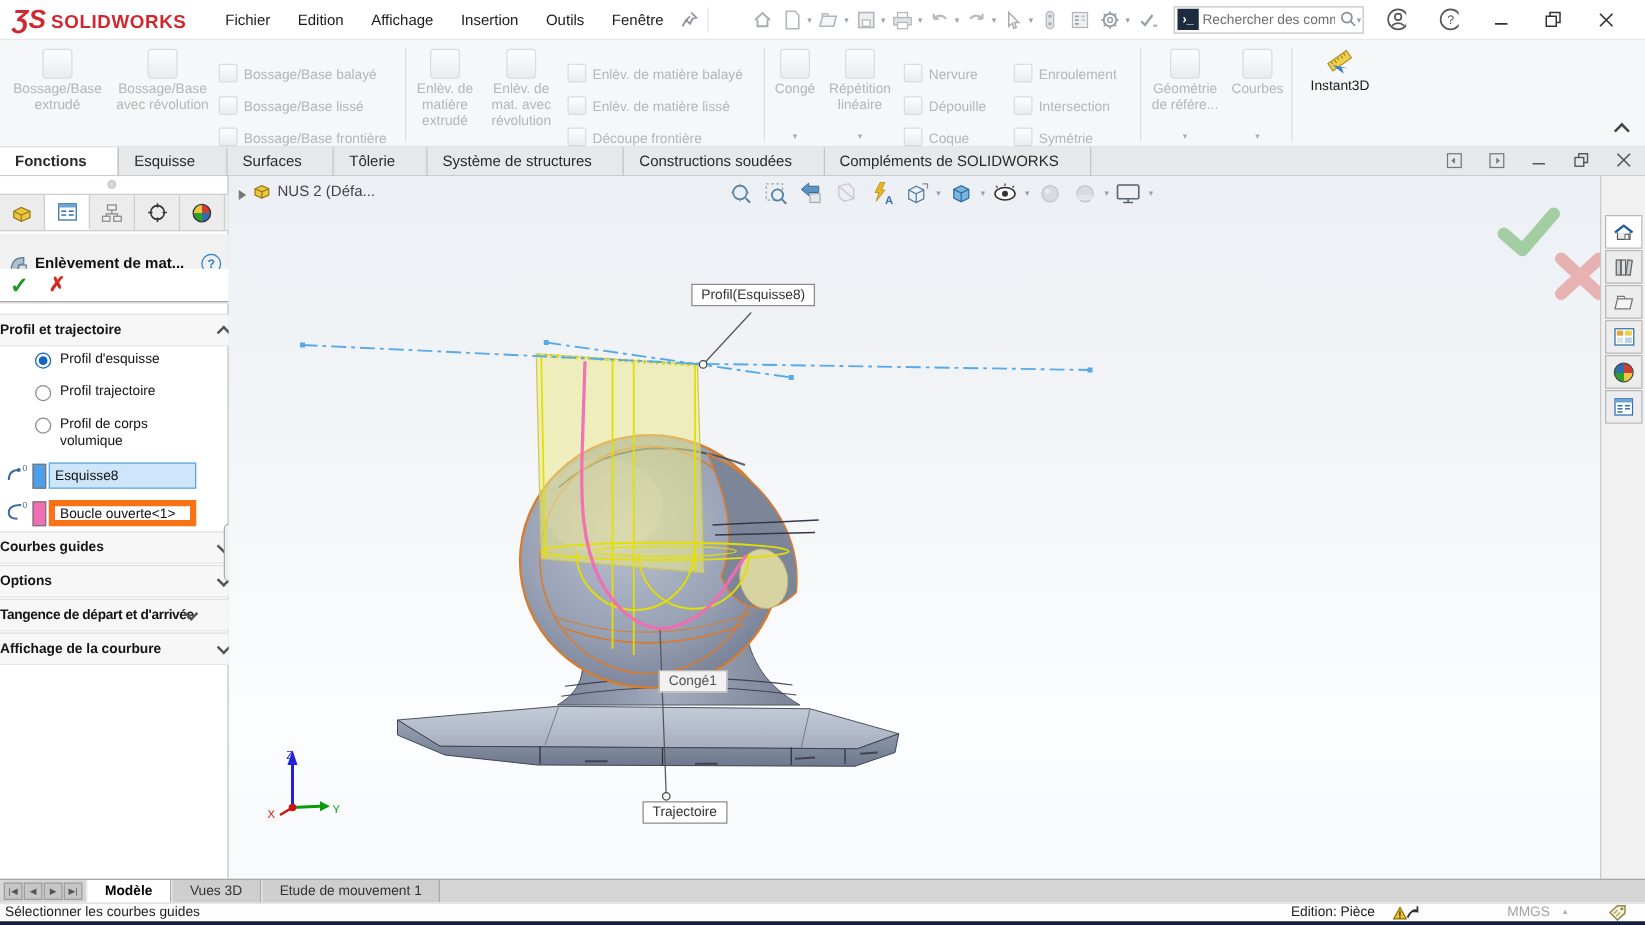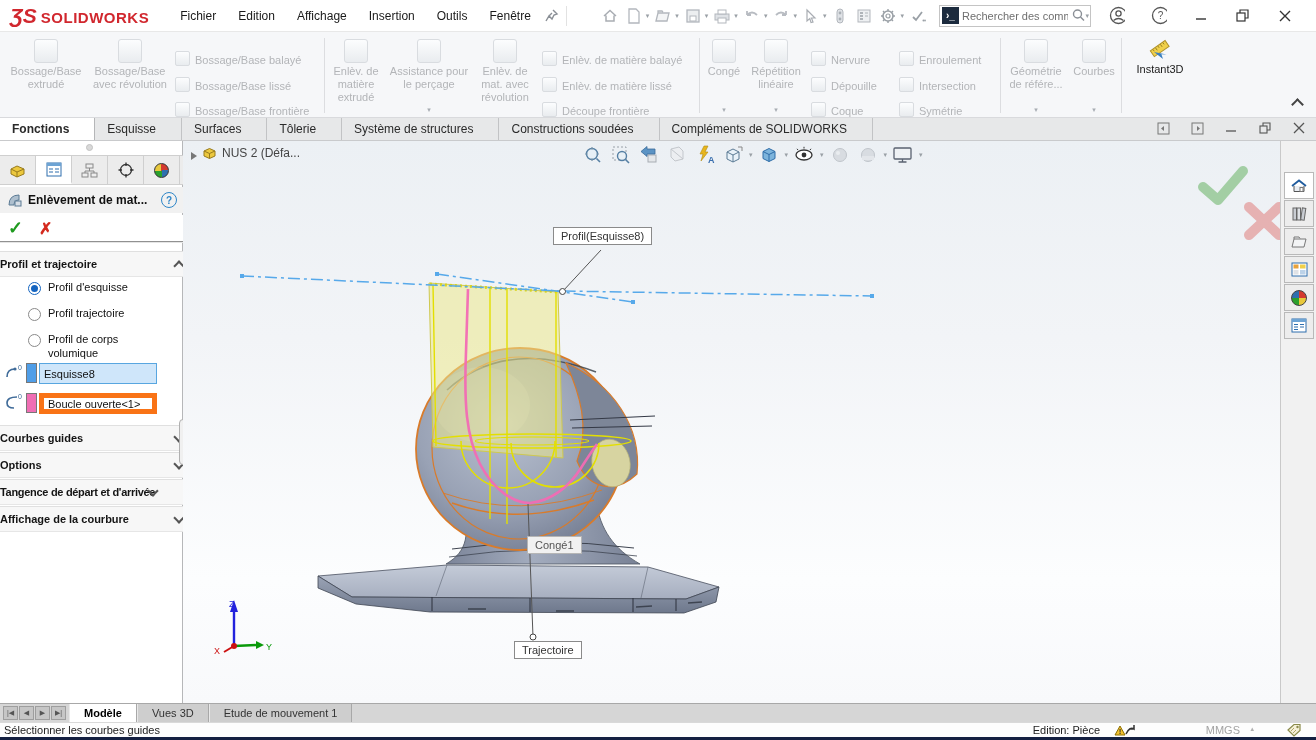--- a/index.html
+++ b/index.html
@@ -65,41 +65,41 @@
   
   #pm { position:absolute; left:0; top:0; width:183px; height:562px; background:#fff;
     border-right:1px solid #b6b7b9; }
   #pm .dragdot { position:absolute; left:86px; top:3px; width:7px; height:7px; border-radius:50%;
     background:#d9d9d9; border:1px solid #c2c2c2; }
   #pmtabs { position:absolute; left:0; top:14px; width:183px; height:30px; background:#ececec;
     display:flex; border-top:1px solid #cfcfcf; border-bottom:1px solid #cfcfcf; }
   .pmtab { width:36px; display:flex; align-items:center; justify-content:center; border-right:1px solid #cfcfcf; }
   .pmtab.active { background:#fff; border-bottom:2px solid #fff; }
   #pmtitle { position:absolute; left:0; top:46px; width:183px; height:26px; background:#f1f1f1;
-    display:flex; align-items:center; padding:0 6px; gap:5px; }
+    display:flex; padding:16px 6px; gap:5px; }
   #pmtitle .t { font-size:12px; font-weight:bold; color:#111; flex:1; }
   .helpc { width:16px; height:16px; border-radius:50%; border:1.5px solid #2e86c8; color:#2e86c8;
     font-weight:bold; font-size:10px; display:flex; align-items:center; justify-content:center; }
   #pmok { position:absolute; left:0; top:74px; width:183px; height:28px; display:flex; align-items:center;
     gap:16px; padding-left:8px; border-bottom:2px groove #e5e5e5; background:#fff; }
   .okchk { color:#1f9a1f; font-size:18px; font-weight:bold; }
   .okx { color:#d42a1e; font-size:16px; font-weight:bold; }
   .pmgroup { position:absolute; left:0; width:183px; height:26px; background:#f7f7f7;
     border-top:1px solid #e0e0e0; border-bottom:1px solid #e6e6e6; display:flex; align-items:center;
     padding:0 0; font-weight:bold; color:#141414; }
   .chev { margin-left:auto; width:8px; height:8px; border-right:2px solid #555; border-bottom:2px solid #555;
     transform:rotate(45deg); margin-top:-3px; flex:none; }
   .chev.up { transform:rotate(-135deg); margin-top:4px; }
   .radio-row { position:absolute; left:28px; display:flex; align-items:flex-start; gap:7px; width:150px; }
   .radio { width:13px; height:13px; border-radius:50%; border:1px solid #8a8a8a; background:#fff;
     position:relative; flex:none; margin-top:1px; }
   .radio.sel { border-color:#1464c0; }
   .radio.sel::after { content:""; position:absolute; inset:2px; border-radius:50%; background:#1464c0; }
   .rlabel { color:#111; line-height:1.25; }
-  .pfield { position:absolute; left:0; width:183px; height:28px; display:flex; align-items:flex-start; }
+  .pfield { position:absolute; left:0; width:183px; height:28px; display:flex; align-items:flex-end; }
   .pfico { width:26px; text-align:center; color:#3f6b99; font-size:13px; }
   .swatch { width:11px; height:20px; border:1px solid #777; flex:none; margin-right:2px; }
   .pfield input { width:118px; height:21px; border:5px solid #f97316; font-size:11px; padding:0 4px;
     font-family:"Liberation Sans",sans-serif; color:#111; background:#fff; }
   .pfield input.sel { background:#cfe6fa; border:1px solid #58a6e0; }
   #pm-splitter { position:absolute; left:179px; top:278px; width:8px; height:46px; background:#f0f0f0;
     border:1px solid #b0b0b0; border-radius:4px; }
 
   
   #viewport { position:absolute; left:183px; top:0; width:1097px; height:562px;
@@ -312,25 +312,20 @@
             <span class="ric-s"></span>
             <span>Bossage/Base frontière</span>
           </div>
       </div>
     </div>
     <div class="gsep"></div>
     <div class="rgroup">
       <div class="rb-big" style="width:58px">
         <div class="ric"></div>
         <div class="rlbl">Enlèv. de matière extrudé</div>
-      </div>
-      <div class="rb-big" style="width:88px">
-        <div class="ric"></div>
-        <div class="rlbl">Assistance pour le perçage</div>
-        <div class="rcaret">▾</div>
       </div>
       <div class="rb-big" style="width:64px">
         <div class="ric"></div>
         <div class="rlbl">Enlèv. de mat. avec révolution</div>
       </div>
       <div class="rstack" style="width:160px">
         <div class="rb-small">
             <span class="ric-s"></span>
             <span>Enlèv. de matière balayé</span>
           </div>

